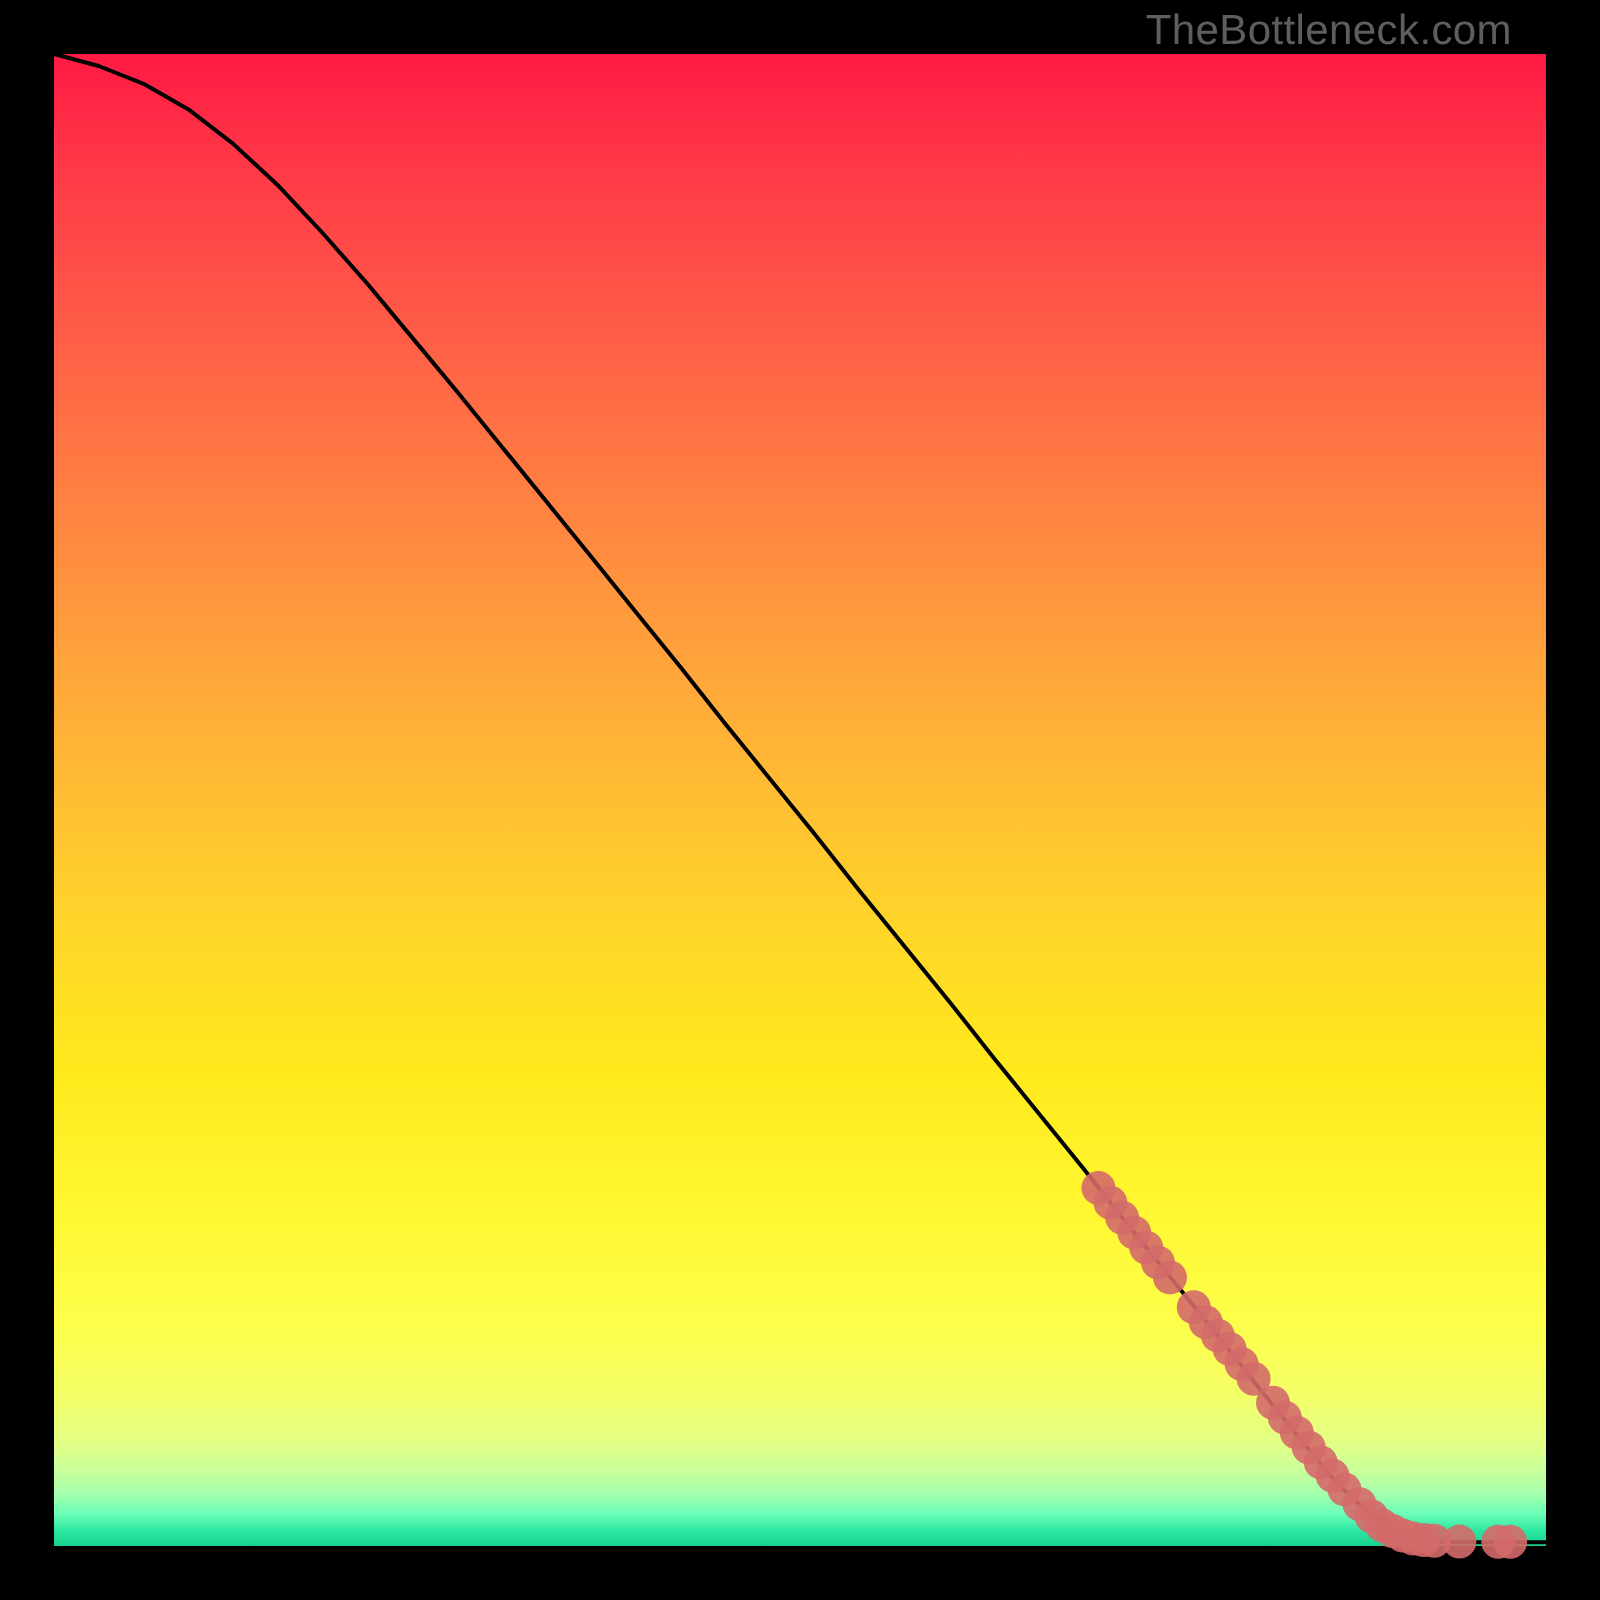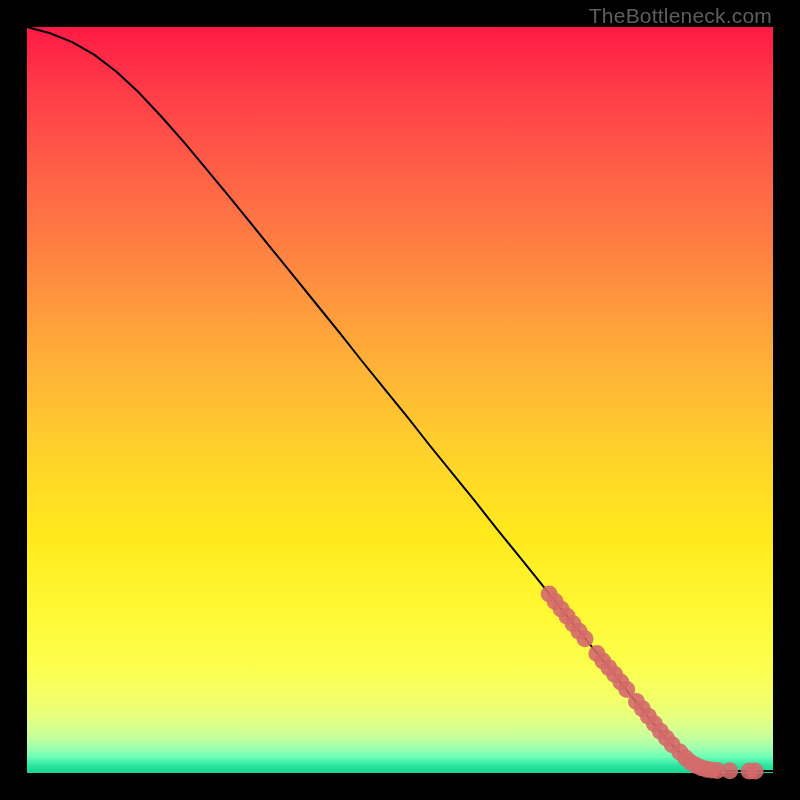--- a/index.html
+++ b/index.html
@@ -41,21 +41,21 @@
       #c9ff9b 95%,
       #a4ffad 96.5%,
       #6effb8 97.8%,
       #2be6a1 99%,
       #18d38e 100%
     );
   }
   .watermark {
     position: absolute;
     top: 4px;
-    right: 28px;
+    right: 44px;
     color: #5e5e5e;
     font-size: 21px;
     font-weight: 500;
     letter-spacing: 0.2px;
     user-select: none;
   }
   svg.overlay {
     position: absolute;
     left: 27px;
     top: 27px;

